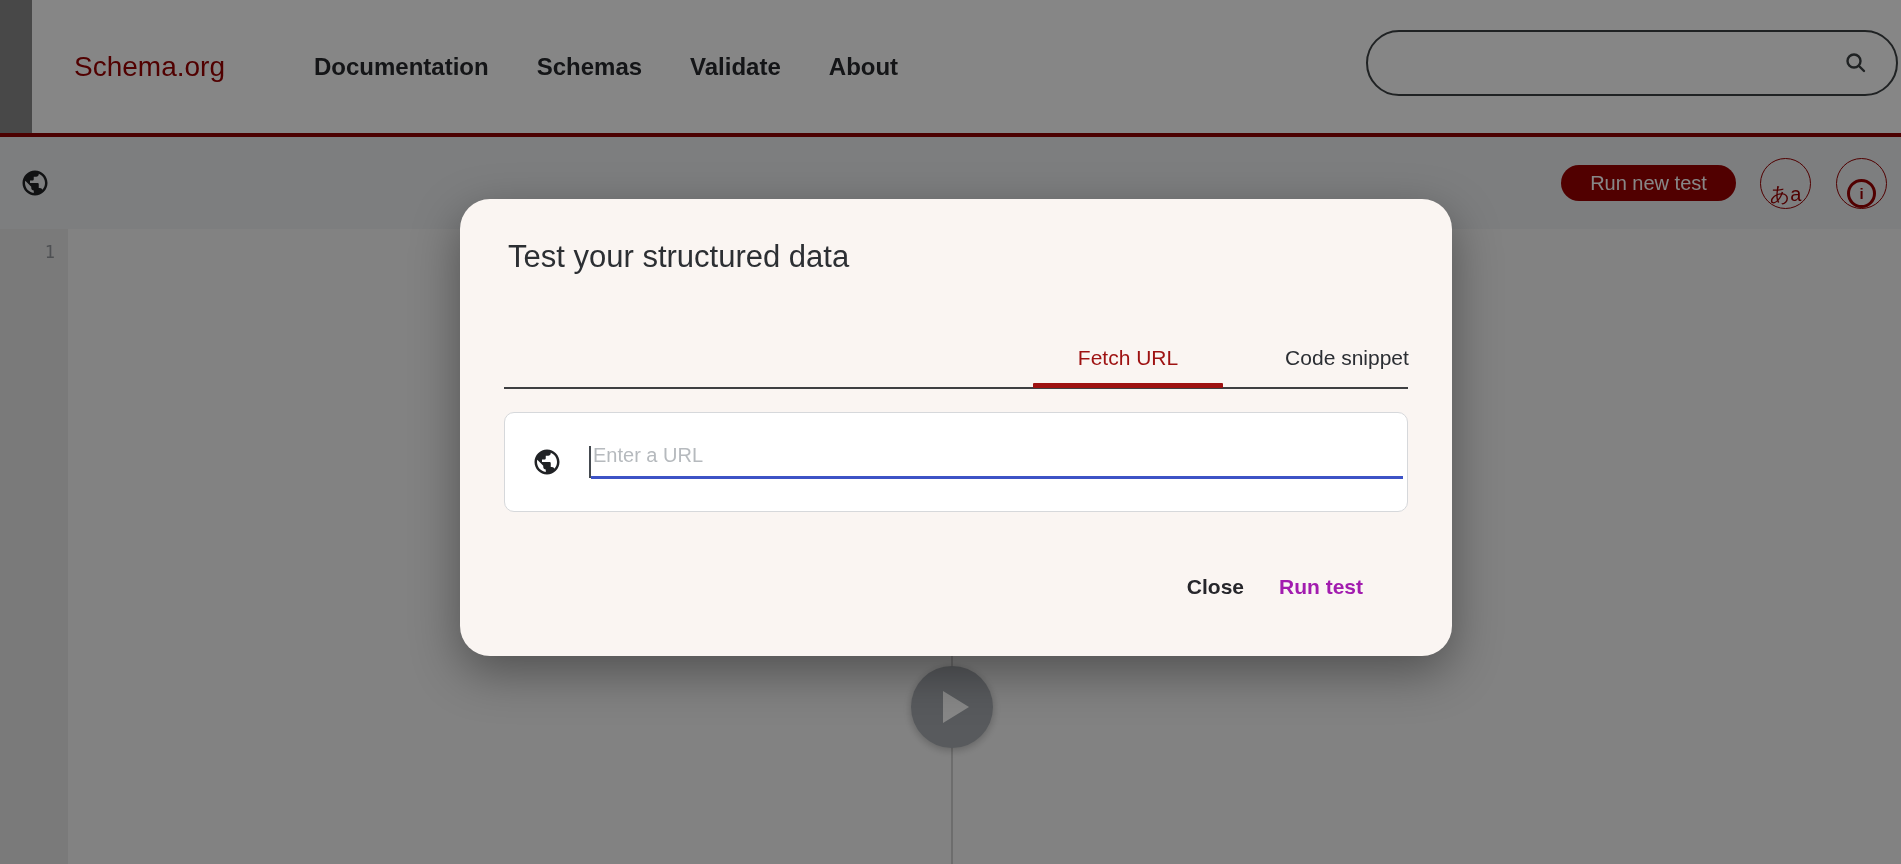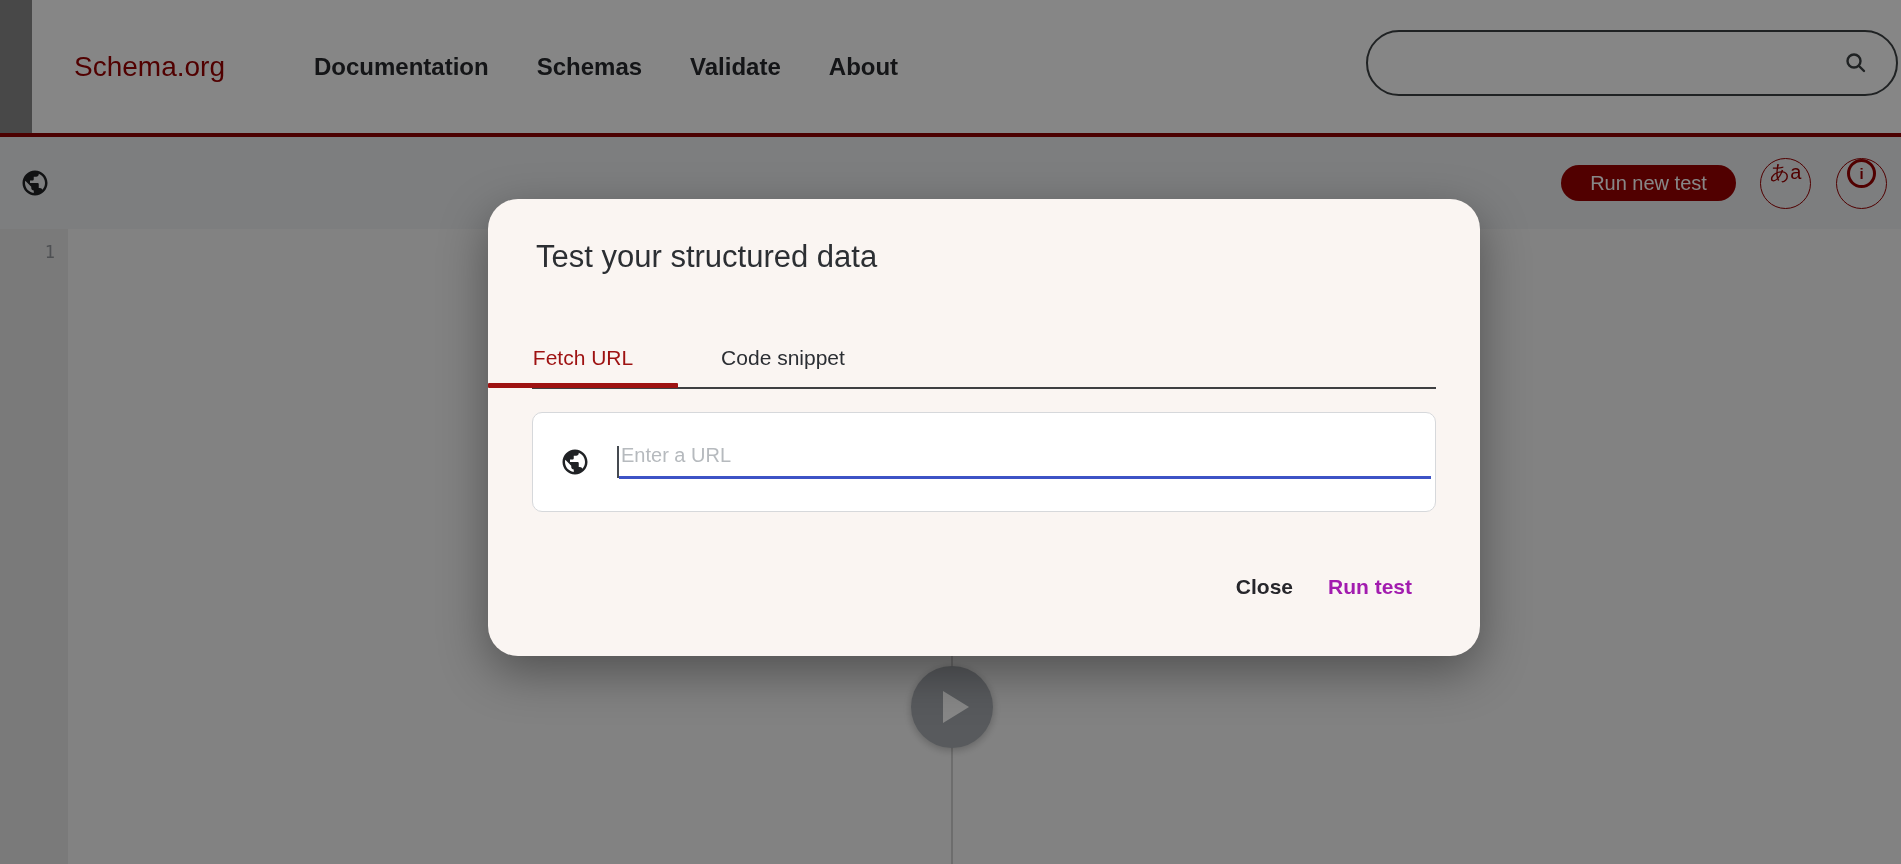--- a/index.html
+++ b/index.html
@@ -21,21 +21,21 @@
 
   .red-rule { position:absolute; left:0; top:133px; width:1901px; height:4px; background:#8e0000; }
 
   
   .toolbar { position:absolute; left:0; top:137px; width:1901px; height:92px; background:#eceef0; }
   .toolbar-globe { position:absolute; left:20px; top:31px; width:30px; height:30px; color:#202225; }
   .toolbar-right { position:absolute; right:14px; top:0; height:92px; display:flex; align-items:center; }
   .run-new-test { width:175px; height:36px; border:none; border-radius:26px; background:#990000;
                   color:#ffffff; font-family:inherit; font-size:20px; font-weight:500; cursor:pointer; }
   .circle-btn { width:51px; height:51px; border-radius:50%; border:1.5px solid #990000; background:transparent;
-                color:#990000; display:flex; align-items:flex-start; justify-content:center; cursor:pointer;
+                color:#990000; display:flex; align-items:flex-end; justify-content:center; cursor:pointer;
                 font-family:inherit; }
   .lang-btn { margin-left:24px; font-size:20px; font-weight:500; }
   .info-btn { margin-left:25px; }
   .info-ring { width:29px; height:29px; border:3px solid #990000; border-radius:50%;
                display:flex; align-items:center; justify-content:center;
                font-size:15px; font-weight:700; color:#990000; }
 
   
   .main-area { position:absolute; left:0; top:229px; width:1901px; height:635px; background:#f6f6f6; }
   .gutter { position:absolute; left:0; top:0; width:68px; height:635px; background:#e6e6e6;
@@ -46,45 +46,45 @@
               background:#a6abb0; cursor:pointer; display:flex; align-items:center; justify-content:center;
               box-shadow:0 2px 8px rgba(0,0,0,0.25); }
   .play-triangle { width:0; height:0; border-left:26px solid #ffffff;
                    border-top:16px solid transparent; border-bottom:16px solid transparent; margin-left:8px; }
 
   
   .scrim { position:absolute; inset:0; background:rgba(0,0,0,0.47); }
 
   
   .modal { position:absolute; left:460px; top:199px; width:992px; height:457px;
-           background:#faf5f2; border-radius:30px; box-shadow:0 16px 48px rgba(0,0,0,0.38);margin-left:28px; }
+           background:#faf5f2; border-radius:30px; box-shadow:0 16px 48px rgba(0,0,0,0.38); }
   .dialog-title { position:absolute; left:48px; top:40px; font-size:31px; font-weight:400; color:#2c2f33; }
 
   .tabs { position:absolute; left:0; top:130px; width:100%; height:58px;
-          display:flex; justify-content:flex-start; }
+          display:flex; justify-content:flex-end;gap:19px; }
   .tab { height:58px; display:flex; align-items:center; justify-content:center;
          font-size:21px; font-weight:500; cursor:pointer; position:relative; }
   .tab-fetch { width:190px; color:#9e1212; }
   .tab-code  { width:210px; color:#2b2e33; }
   .tab-indicator { position:absolute; left:0; bottom:-1px; width:100%; height:5px; background:#9e1212;
                    border-radius:1px; z-index:2; }
   .tab-strip-divider { position:absolute; left:44px; right:44px; top:188px; height:2px; background:#3e3f42; }
 
   .url-box { position:absolute; left:44px; top:213px; width:904px; height:100px;
              background:#ffffff; border:1px solid #d6d8db; border-radius:10px; }
   .box-globe { position:absolute; left:27px; top:34px; width:30px; height:30px; color:#202225; }
   .text-caret { position:absolute; left:84px; top:33px; width:2px; height:32px; background:#454a50;
                 animation:blink 1.1s steps(1) infinite; }
   @keyframes blink { 50% { opacity:0; } }
   .url-input { position:absolute; left:86px; right:4px; top:23px; height:43px;
                border:none; border-bottom:3px solid #3d53c6; background:transparent; outline:none;
                font-family:inherit; font-size:20px; color:#202124; padding:0 0 2px 2px; }
   .url-input::placeholder { color:#b6babe; opacity:1; }
 
-  .dialog-actions { position:absolute; right:68px; bottom:57px; display:flex; gap:35px; align-items:flex-start; }
+  .dialog-actions { position:absolute; right:89px; bottom:57px; display:flex; gap:35px; align-items:flex-start; }
   .dialog-actions button { border:none; background:transparent; font-family:inherit;
                            font-size:21px; font-weight:700; cursor:pointer; }
   .close-btn { color:#26262b; }
   .run-test-btn { color:#a21caf; }
 </style>
 </head>
 <body>
 
 <div class="page">
 

